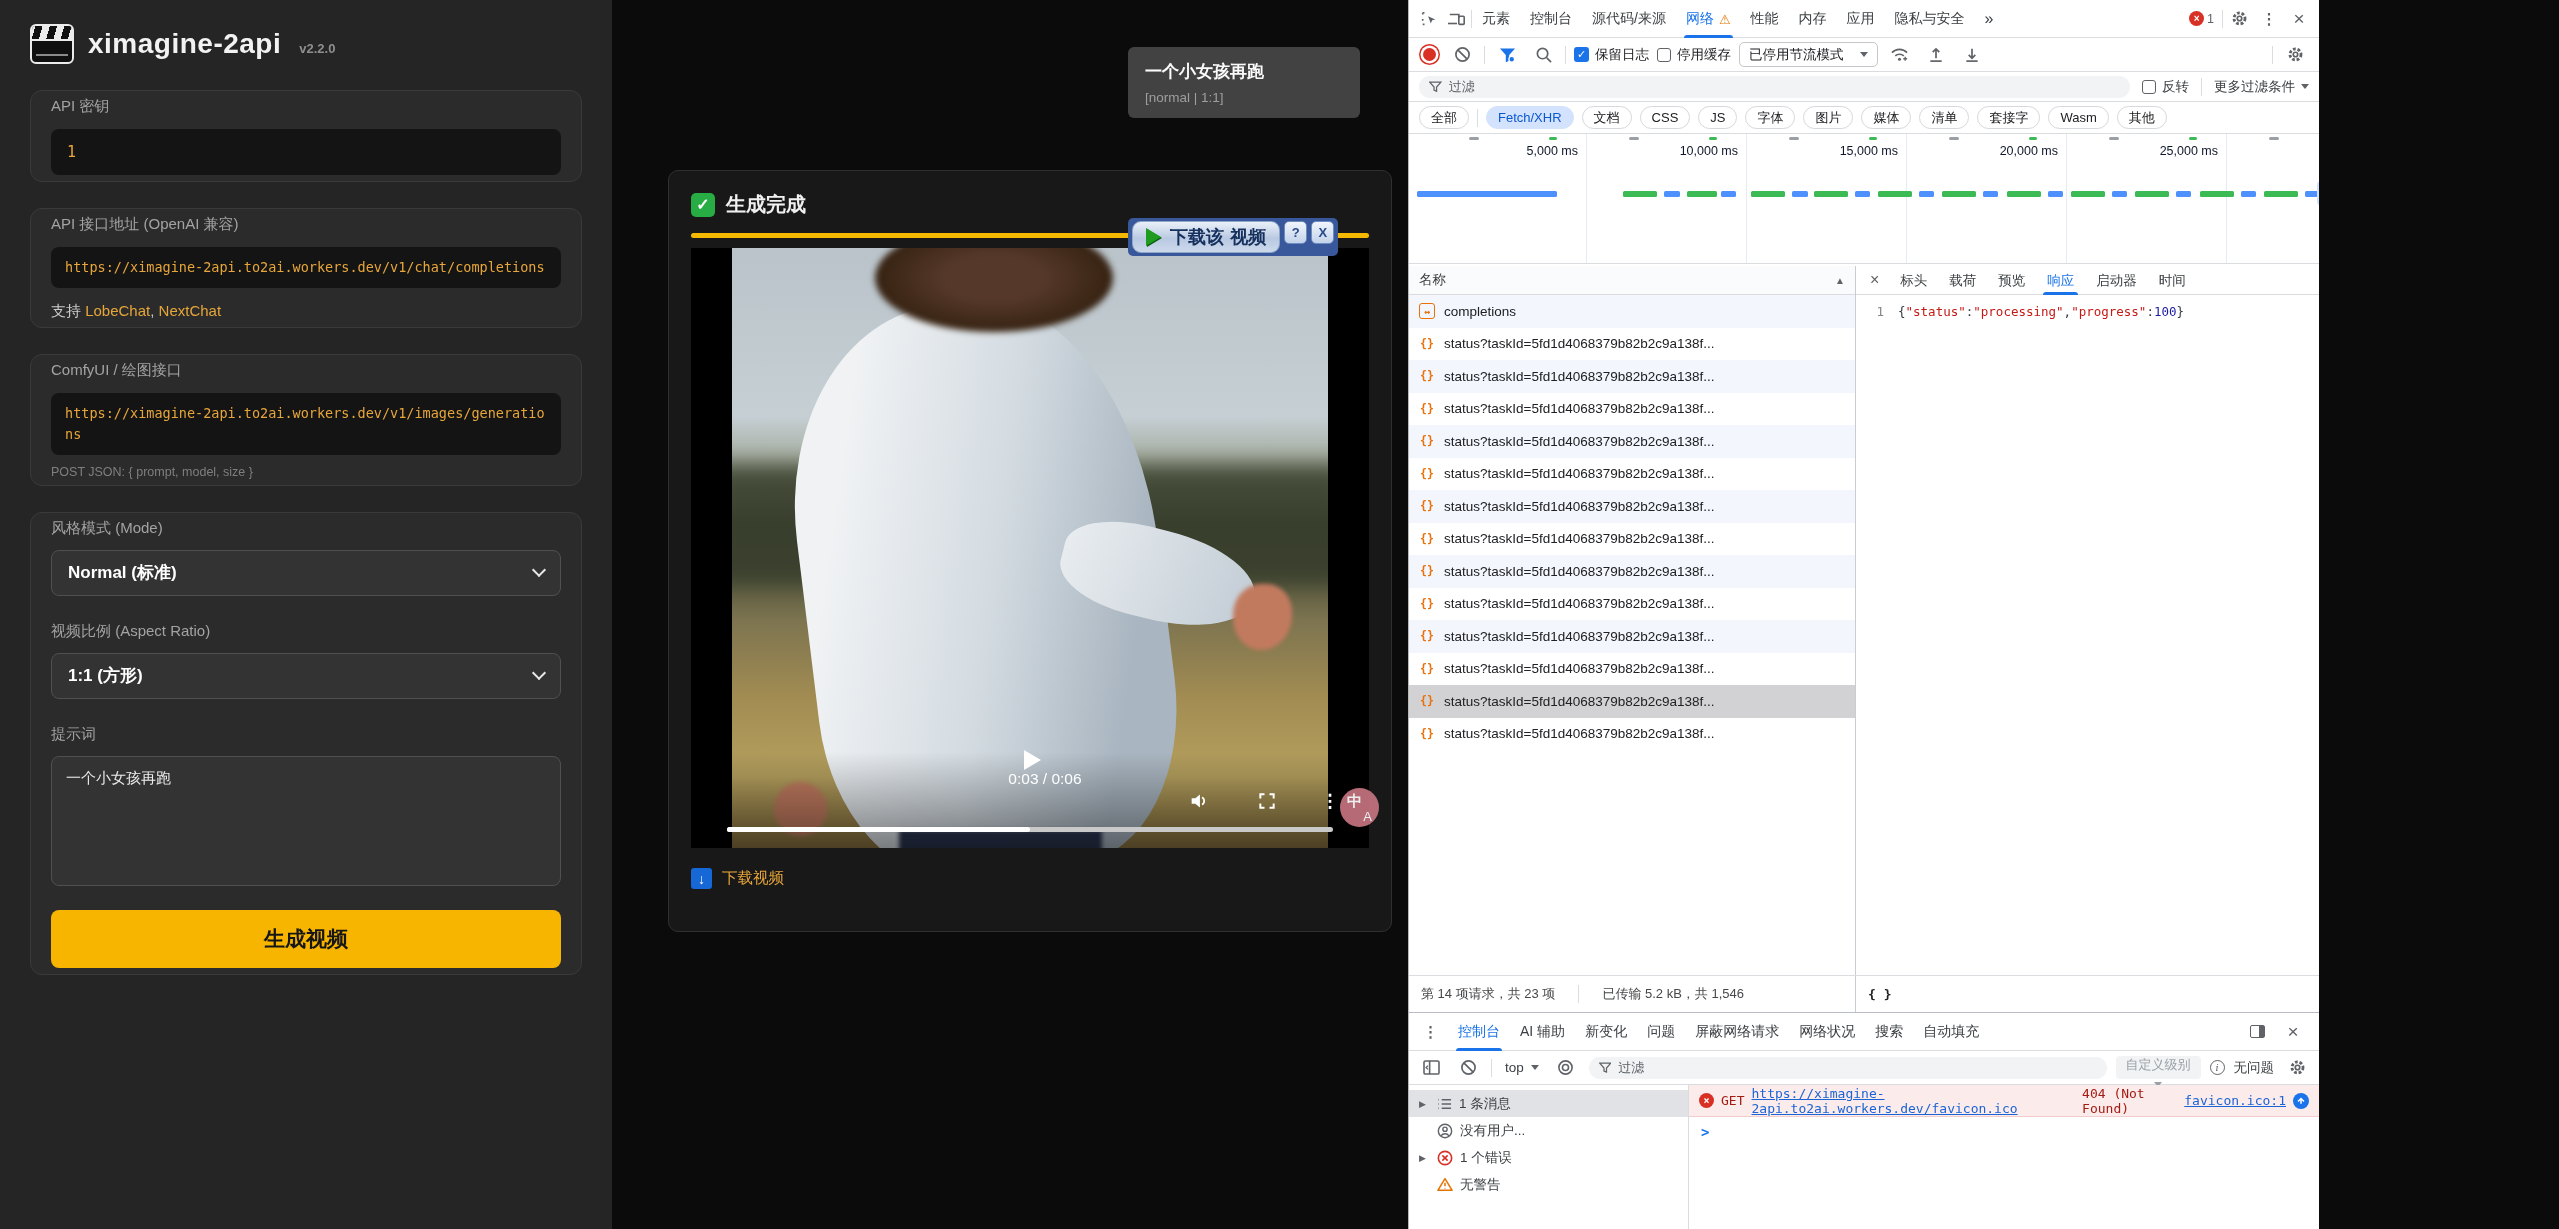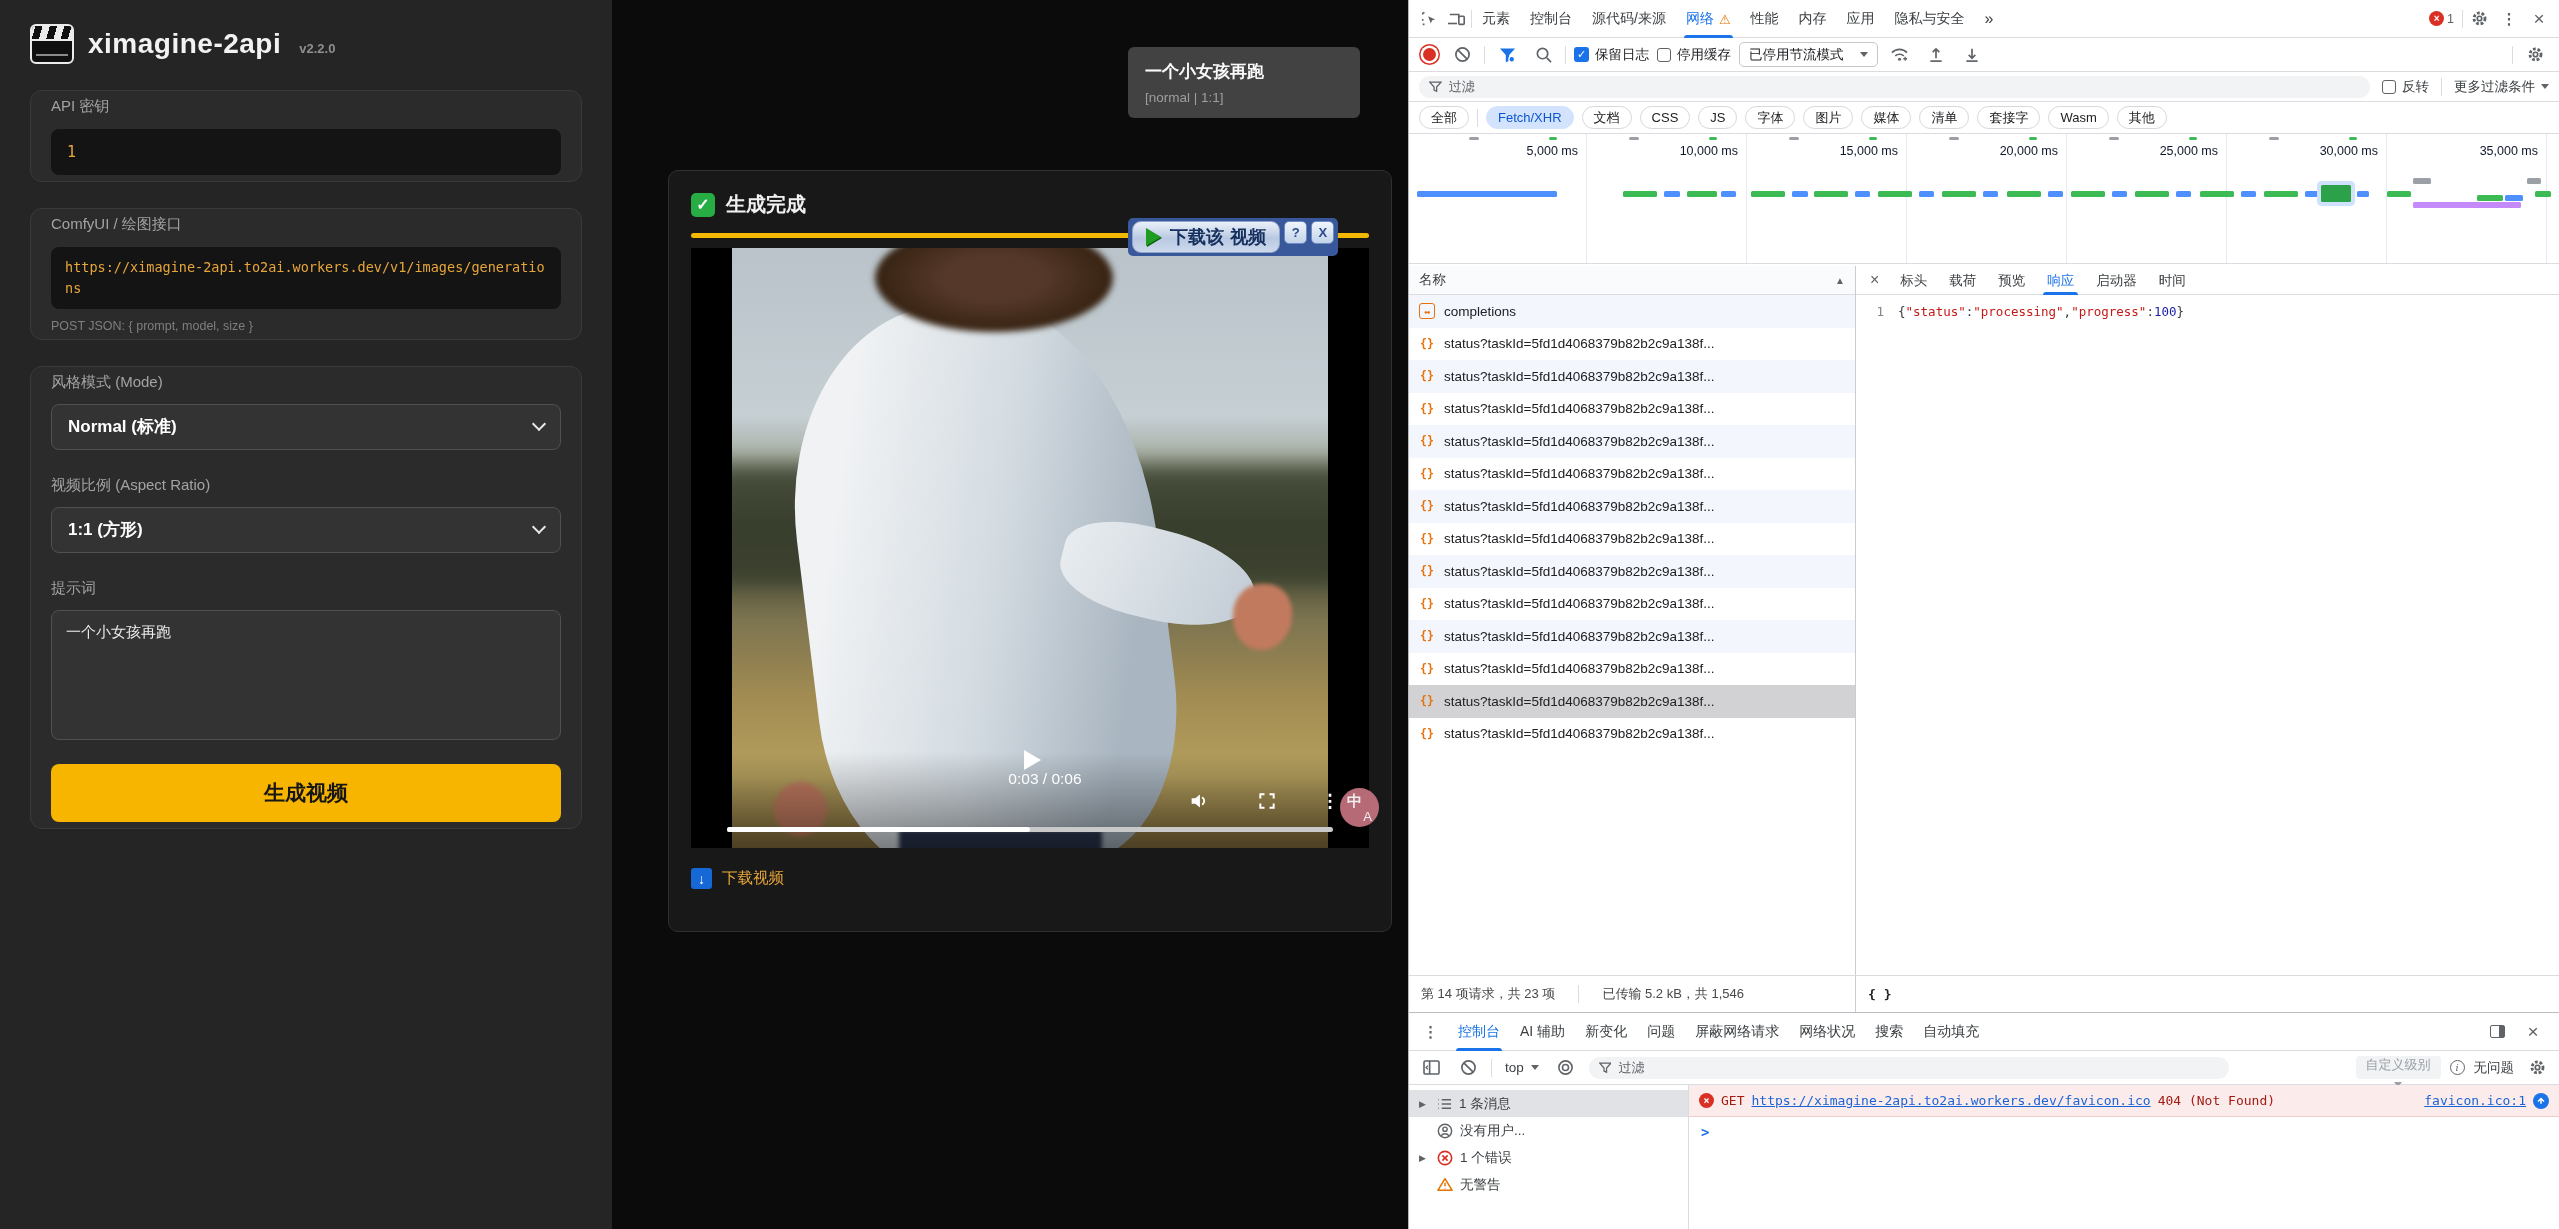--- a/index.html
+++ b/index.html
@@ -76,21 +76,21 @@
   .idm-tri { width:0; height:0; border-left:15px solid #1f9c1f; border-top:9px solid transparent; border-bottom:9px solid transparent;
     filter:drop-shadow(1px 1px 0 #0c5c0c); }
   .idm-btn { width:23px; height:23px; background:linear-gradient(#f0f5fc,#c3d3ea); border:1px solid #6f8cc0; border-radius:5px;
     color:#2a4a8a; font-weight:bold; font-size:13px; display:flex; align-items:center; justify-content:center; cursor:pointer; }
   .translate-badge { position:absolute; left:728px; top:788px; width:39px; height:39px; border-radius:50%;
     background:#c4737f; opacity:.93; z-index:7; color:#fff; cursor:pointer; }
   .tb-zh { position:absolute; left:7px; top:4px; font-size:15px; font-weight:bold; }
   .tb-en { position:absolute; right:7px; bottom:3px; font-size:13px; }
 
   
-  .devtools { position:absolute; left:1408px; top:0; width:1151px; height:100%; background:#fff; border-left:1px solid #b8b8b8;
+  .devtools { position:absolute; left:1408px; top:0; width:911px; height:100%; background:#fff; border-left:1px solid #b8b8b8;
     color:#202124; font-size:13px; }
   .icbtn { display:flex; align-items:center; justify-content:center; width:28px; height:26px; color:#5f6368; cursor:pointer; flex:none; }
   .vsep { width:1px; height:18px; background:#dadce0; flex:none; }
   .dt-tabbar { height:38px; display:flex; align-items:center; border-bottom:1px solid #dadce0; padding:0 6px; }
   .dt-tab { padding:0 10px; height:38px; display:flex; align-items:center; color:#3c4043; font-size:14px; position:relative; cursor:pointer; white-space:nowrap; }
   .dt-tab.active { color:#1a73e8; }
   .dt-tab.active::after { content:""; position:absolute; left:8px; right:8px; bottom:0; height:3px; background:#1a73e8; border-radius:3px 3px 0 0; }
   .warn-tri { color:#e37400; font-size:13px; margin-left:5px; }
   .dt-right { margin-left:auto; display:flex; align-items:center; gap:2px; }
   .err-badge { display:flex; align-items:center; gap:3px; margin-right:6px; }
@@ -177,20 +177,27 @@
       <div class="clap"></div>
       <span class="brand-title">ximagine-2api</span>
       <span class="brand-ver">v2.2.0</span>
     </div>
 
     <div class="card">
       <div class="lbl">API 密钥</div>
       <input class="key-input" type="text" value="1" style="">
     </div>
 
+    <div class="card">
+      <div class="lbl">API 接口地址 (OpenAI 兼容)</div>
+      <div class="urlbox">https://ximagine-2api.to2ai.workers.dev/v1/chat/completions</div>
+      <div class="support">
+        <span>支持 </span><a href="#">LobeChat</a><span>, </span><a href="#">NextChat</a>
+      </div>
+    </div>
 
     <div class="card">
       <div class="lbl">ComfyUI / 绘图接口</div>
       <div class="urlbox">https://ximagine-2api.to2ai.workers.dev/v1/images/generations</div>
       <div class="hint">POST JSON: { prompt, model, size }</div>
     </div>
 
     <div class="card">
       <div class="lbl">风格模式 (Mode)</div>
       <div class="selectbox">

